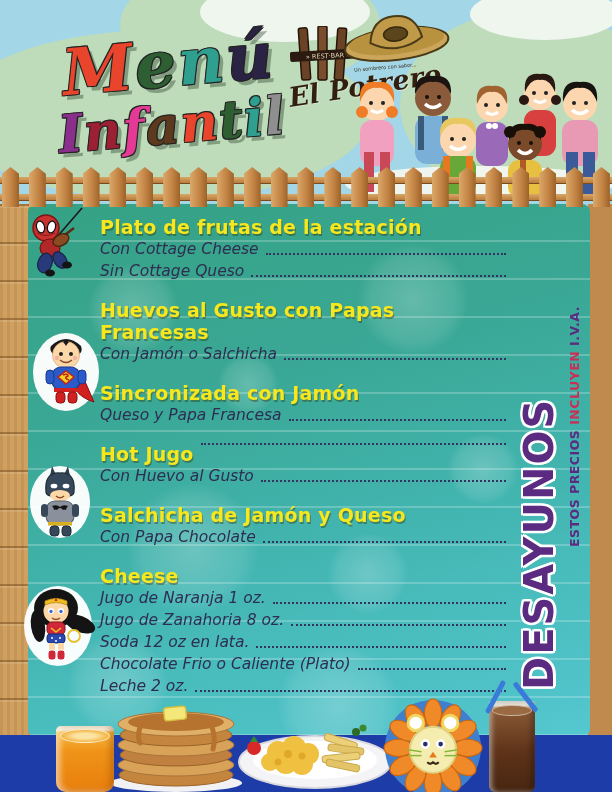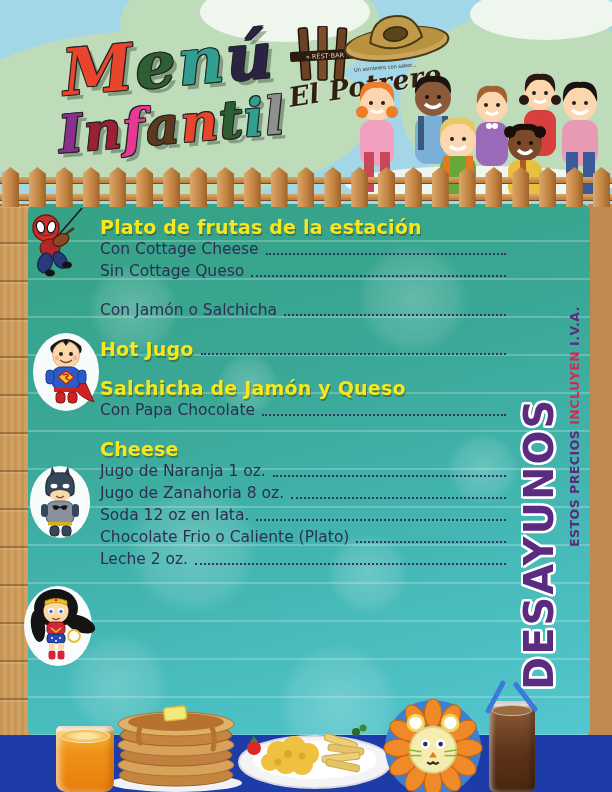--- a/index.html
+++ b/index.html
@@ -42,25 +42,25 @@
   .panel{position:absolute;left:28px;top:204px;width:562px;height:533px;z-index:3;
          border-radius:8px;
          background:linear-gradient(165deg,#35a184 0%,#3aa896 35%,#44b7b4 65%,#54c7d0 100%);}
   .panel .lines{position:absolute;inset:0;border-radius:8px;
          background:repeating-linear-gradient(180deg,transparent 0 36px,rgba(255,255,255,.22) 36px 38px);}
   .bokeh{position:absolute;border-radius:50%;
          background:radial-gradient(circle,rgba(255,255,255,.22) 0%,rgba(255,255,255,.10) 55%,transparent 72%);}
   
   .menu-content{position:absolute;left:100px;top:216px;width:408px;z-index:5;}
   .section{margin-bottom:17px;}
-  .sec-heading-row{display:flex;align-items:flex-end;}
+  .sec-heading-row{display:flex;align-items:flex-start;}
   .sec-heading{font-weight:800;font-size:19px;line-height:22px;color:#f7e71c;letter-spacing:.2px;
                text-shadow:1px 1.5px 0 rgba(50,50,0,.4);}
   .item-row{display:flex;align-items:flex-end;line-height:22px;}
-  .item-label{font-size:15.5px;color:#2e2e52;white-space:nowrap;}
+  .item-label{font-size:15.5px;color:#2e2e52;white-space:nowrap;font-style:italic;}
   .dots{flex:1;min-width:26px;border-bottom:2.5px dotted #34345e;margin:0 2px 5px 7px;}
   
   .desayunos{position:absolute;left:516px;top:326px;height:364px;z-index:5;
              writing-mode:vertical-rl;transform:rotate(180deg);
              font-weight:800;font-size:40px;letter-spacing:2px;color:#5a2b80;
              text-shadow:-2px -2px 0 #fff,2px -2px 0 #fff,-2px 2px 0 #fff,2px 2px 0 #fff,
                           0 -2.5px 0 #fff,0 2.5px 0 #fff,-2.5px 0 0 #fff,2.5px 0 0 #fff;}
   .side-note{position:absolute;left:567px;top:332px;height:215px;z-index:5;
              writing-mode:vertical-rl;transform:rotate(180deg);
              font-weight:700;font-size:12.5px;letter-spacing:.5px;white-space:nowrap;}
@@ -250,28 +250,44 @@
         <div class="item-row">
           <span class="item-label">Con Cottage Cheese</span>
           <span class="dots"></span>
         </div>
         <div class="item-row">
           <span class="item-label">Sin Cottage Queso</span>
           <span class="dots"></span>
         </div>
       </div>
       <div class="section">
+        <div class="sec-heading-row">
+          <span class="sec-heading">Huevos al Gusto con Papas Francesas</span>
+        </div>
         <div class="item-row">
           <span class="item-label">Con Jamón o Salchicha</span>
           <span class="dots"></span>
         </div>
       </div>
       <div class="section">
         <div class="sec-heading-row">
+          <span class="sec-heading">Sincronizada con Jamón</span>
+        </div>
+        <div class="item-row">
+          <span class="item-label">Queso y Papa Francesa</span>
+          <span class="dots"></span>
+        </div>
+      </div>
+      <div class="section">
+        <div class="sec-heading-row">
           <span class="sec-heading">Hot Jugo</span>
+          <span class="dots"></span>
+        </div>
+        <div class="item-row">
+          <span class="item-label">Con Huevo al Gusto</span>
           <span class="dots"></span>
         </div>
       </div>
       <div class="section">
         <div class="sec-heading-row">
           <span class="sec-heading">Salchicha de Jamón y Queso</span>
         </div>
         <div class="item-row">
           <span class="item-label">Con Papa Chocolate</span>
           <span class="dots"></span>

